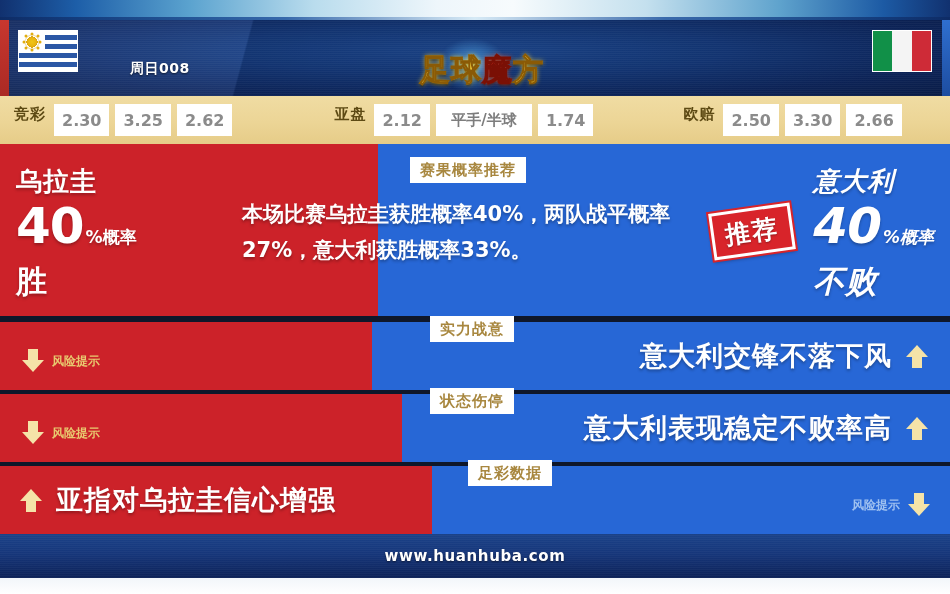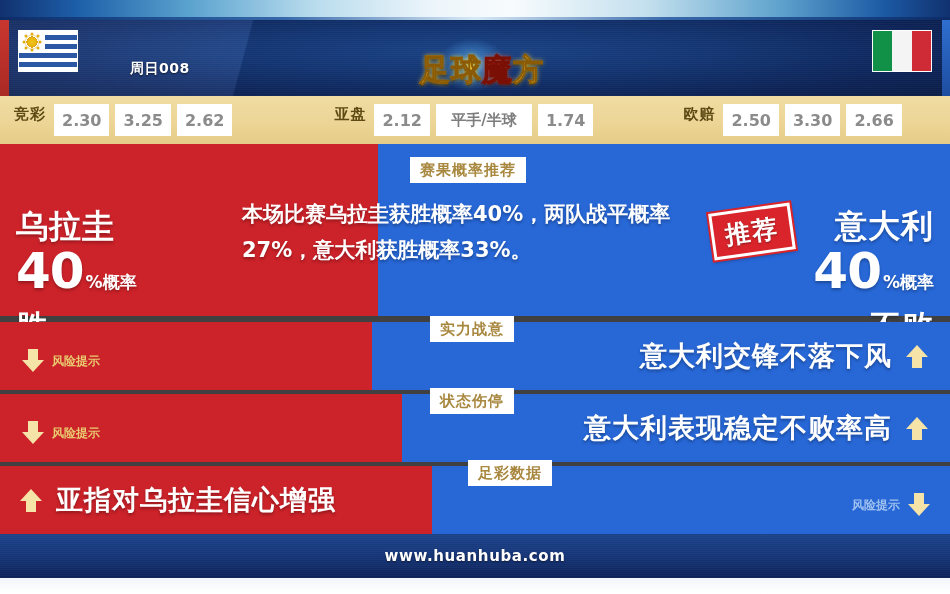--- a/index.html
+++ b/index.html
@@ -2,21 +2,21 @@
 <html><head>
 <meta charset="utf-8">
 <style>
   * { box-sizing: border-box; margin: 0; padding: 0; }
   html, body {
     width: 950px; height: 594px;
     background: #ffffff;
     font-family: "DejaVu Sans", "Liberation Sans", sans-serif;
     overflow: hidden;
   }
-  #page { position: relative; width: 950px; height: 468px; background:#404040; }
+  #page { position: relative; width: 950px; height: 468px; background:#0f172a; }
 
   
   .topglow {
     position:absolute; left:0; top:0; width:950px; height:20px;
     background: linear-gradient(90deg,
       #11316f 0%, #1d5ea8 8%, #5ba3cf 20%, #b9dced 33%,
       #eef6fb 46%, #f7fbfd 54%, #c4e0ee 68%, #5fa3cd 82%, #1c5aa4 93%, #11316f 100%);
   }
   .topglow:after{
     content:""; position:absolute; left:0; bottom:0; width:100%; height:3px;
@@ -136,22 +136,22 @@
   .prob-red {
     position:absolute; left:0; top:0; width:378px; height:100%;
     background:#cc2229;
   }
   .prob-blue {
     position:absolute; left:378px; top:0; width:572px; height:100%;
     background:#2767d6;
   }
   .side-title { position:absolute; color:#fff; text-shadow:0 2px 3px rgba(0,0,0,.28); }
   .side-left { left:16px; top:18px; }
-  .side-right{ right:16px; top:18px; text-align:right; }
-  .side-title .team { font-size:32px; font-weight:bold; line-height:38px; letter-spacing:1px;margin-top:45px; }
+  .side-right{ right:16px; top:18px; text-align:left;font-style:italic; }
+  .side-title .team { font-size:26px; font-weight:bold; line-height:38px; letter-spacing:1px; }
   .side-title .pctline { display:flex; align-items:baseline; line-height:52px; }
   .side-right .pctline { justify-content:flex-end; }
   .side-title .pct { font-size:50px; font-weight:bold; letter-spacing:-1px; }
   .side-title .unit { font-size:17px; font-weight:bold; margin-left:2px; }
   .side-title .verdict { font-size:31px; font-weight:bold; line-height:36px; letter-spacing:1px; }
 
   .badge {
     position:absolute; background:#ffffff; color:#a8873f;
     font-size:15px; font-weight:bold; letter-spacing:1px;
     padding:4px 10px; line-height:18px; white-space:nowrap;text-align:right;

